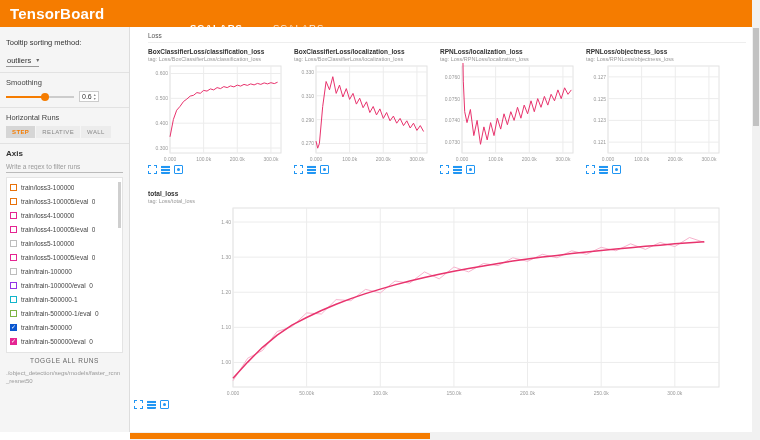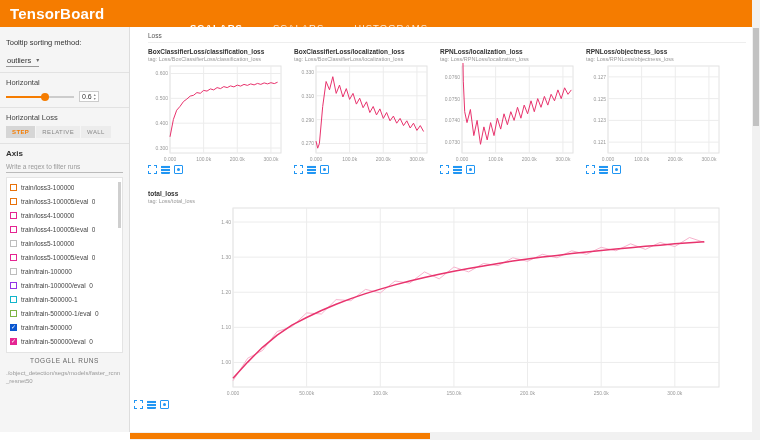--- a/index.html
+++ b/index.html
@@ -88,54 +88,53 @@
   .hscroll .thumb { position:absolute; left:0; top:1px; width:300px; height:6px; background:#f57c00; cursor:grab; }
 </style>
 </head>
 <body>
 
 <div class="header">
   <div class="logo">TensorBoard</div>
   <div class="nav">
       <div class="nav-item active"><span>SCALARS</span></div>
       <div class="nav-item"><span>SCALARS</span></div>
-      <div class="nav-item"><span>HISTOGRAMS</span></div>
     </div>
 </div>
 
 <div class="sidebar">
 
   <div class="tooltip-row">
     <span>Tooltip sorting method:</span>
     <span class="dd-value">
       <span>outliers</span>
       <span class="arr">▾</span>
     </span>
   </div>
 
   <div class="divider"></div>
 
-  <div class="sec-label">Horizontal</div>
+  <div class="sec-label">Smoothing</div>
   <div class="smooth-row">
     <div class="slider">
       <div class="fill"></div>
       <div class="knob"></div>
     </div>
     <div class="num-box">
       <span>0.6</span>
       <span class="spin">
           <span>▴</span>
           <span>▾</span>
         </span>
     </div>
   </div>
 
   <div class="divider"></div>
 
-  <div class="sec-label">Horizontal Loss</div>
+  <div class="sec-label">Horizontal Runs</div>
   <div class="axis-btns" id="axis-group">
       <button class="axis-btn active">STEP</button>
       <button class="axis-btn">RELATIVE</button>
       <button class="axis-btn">WALL</button>
     </div>
 
   <div class="divider"></div>
 
   <div class="runs-header">Axis</div>
   <input class="runs-filter" type="text" placeholder="Write a regex to filter runs" style="">

